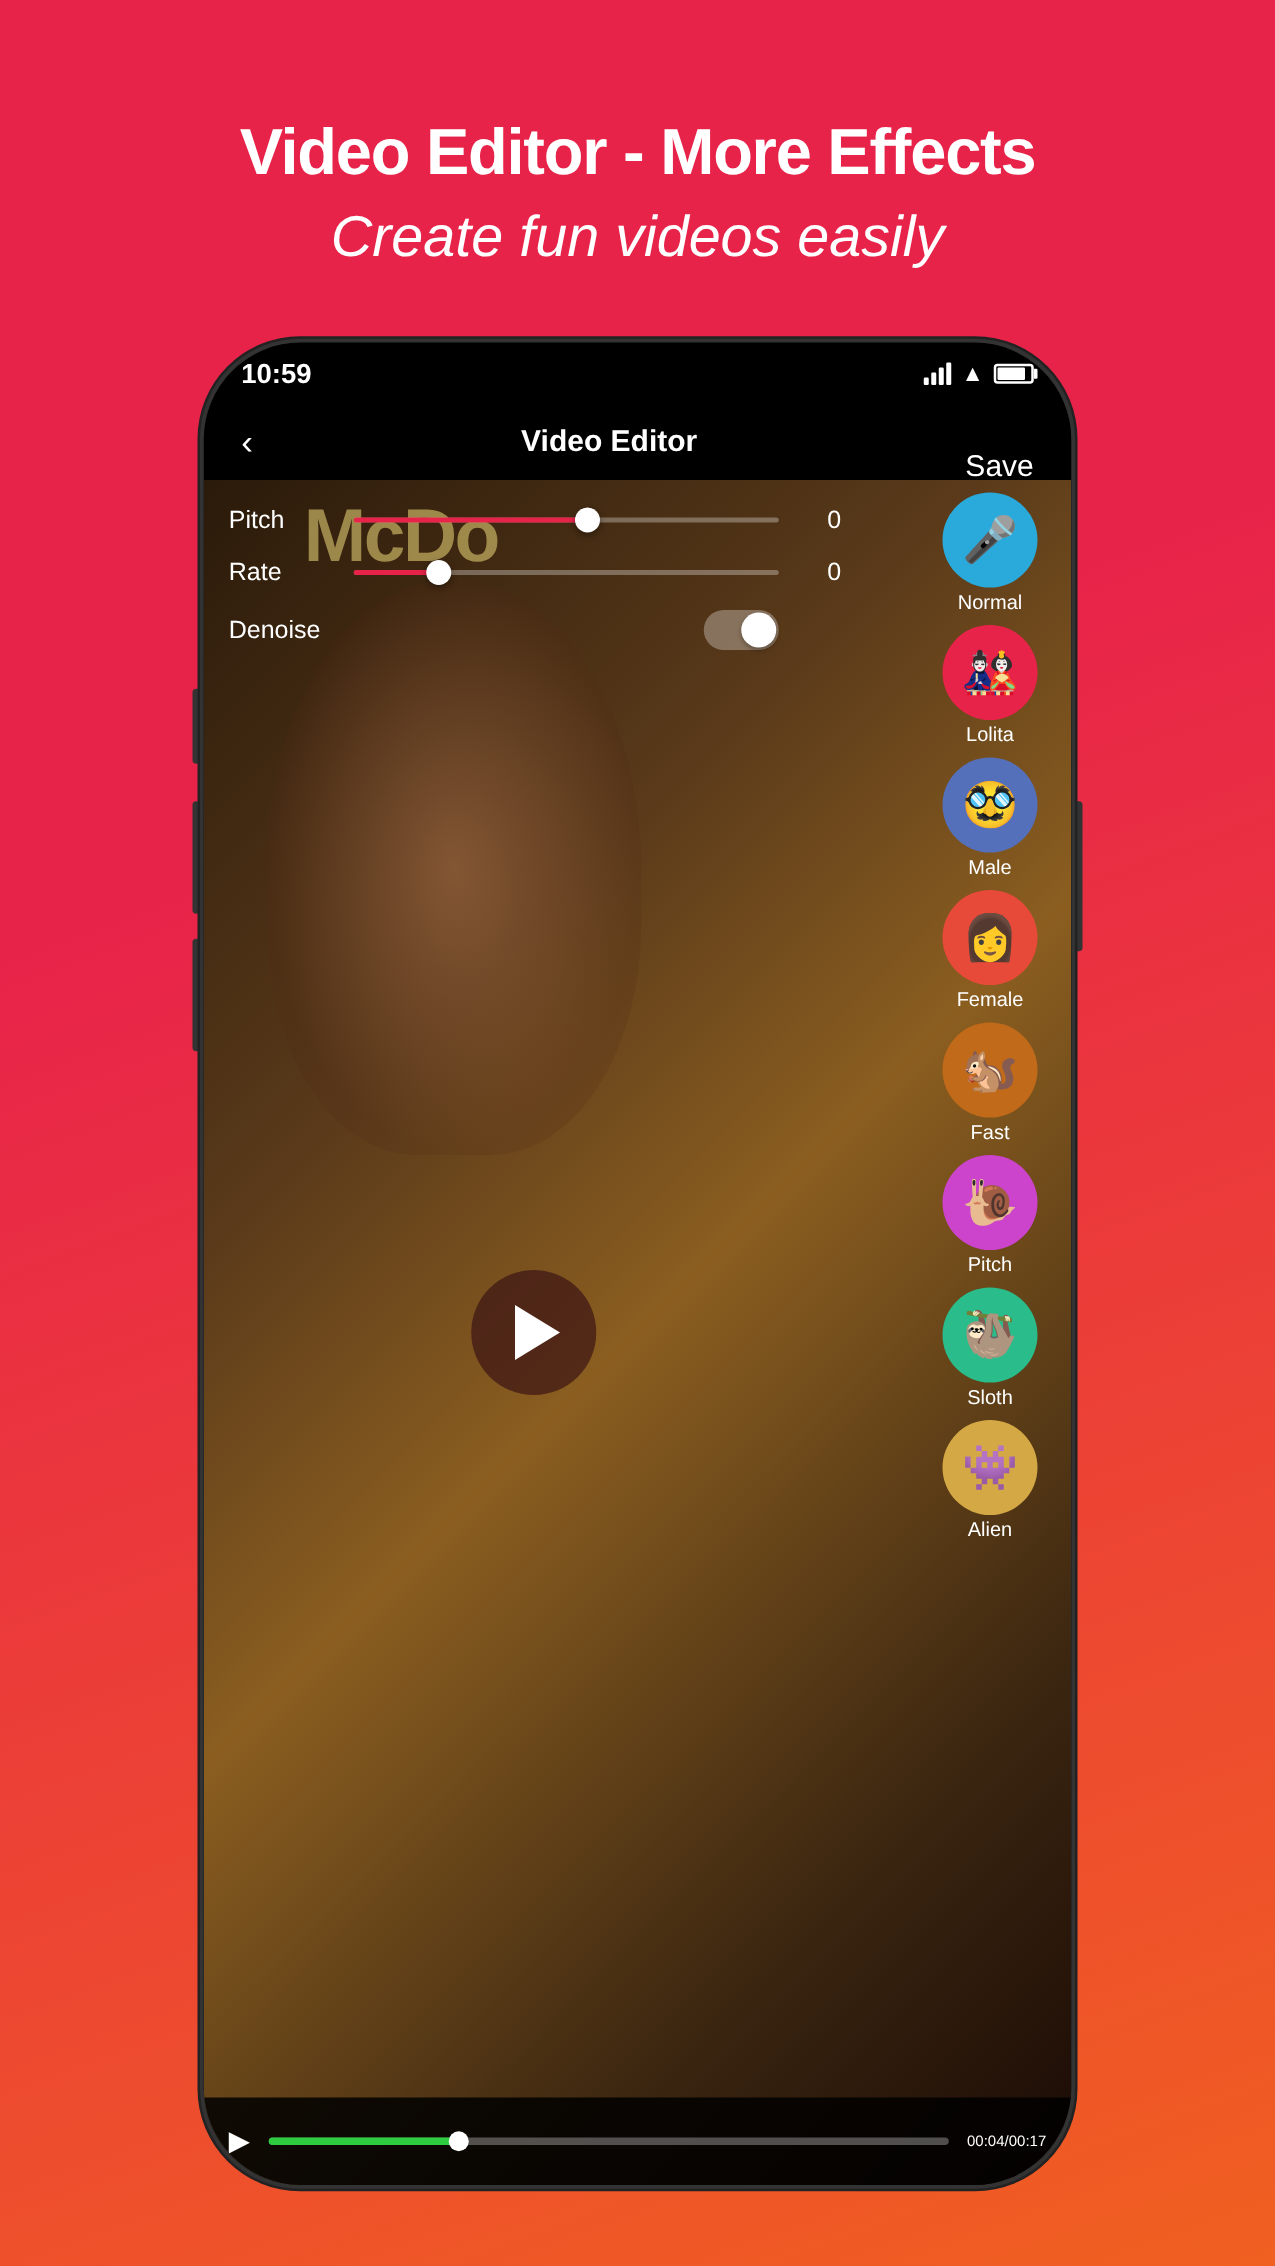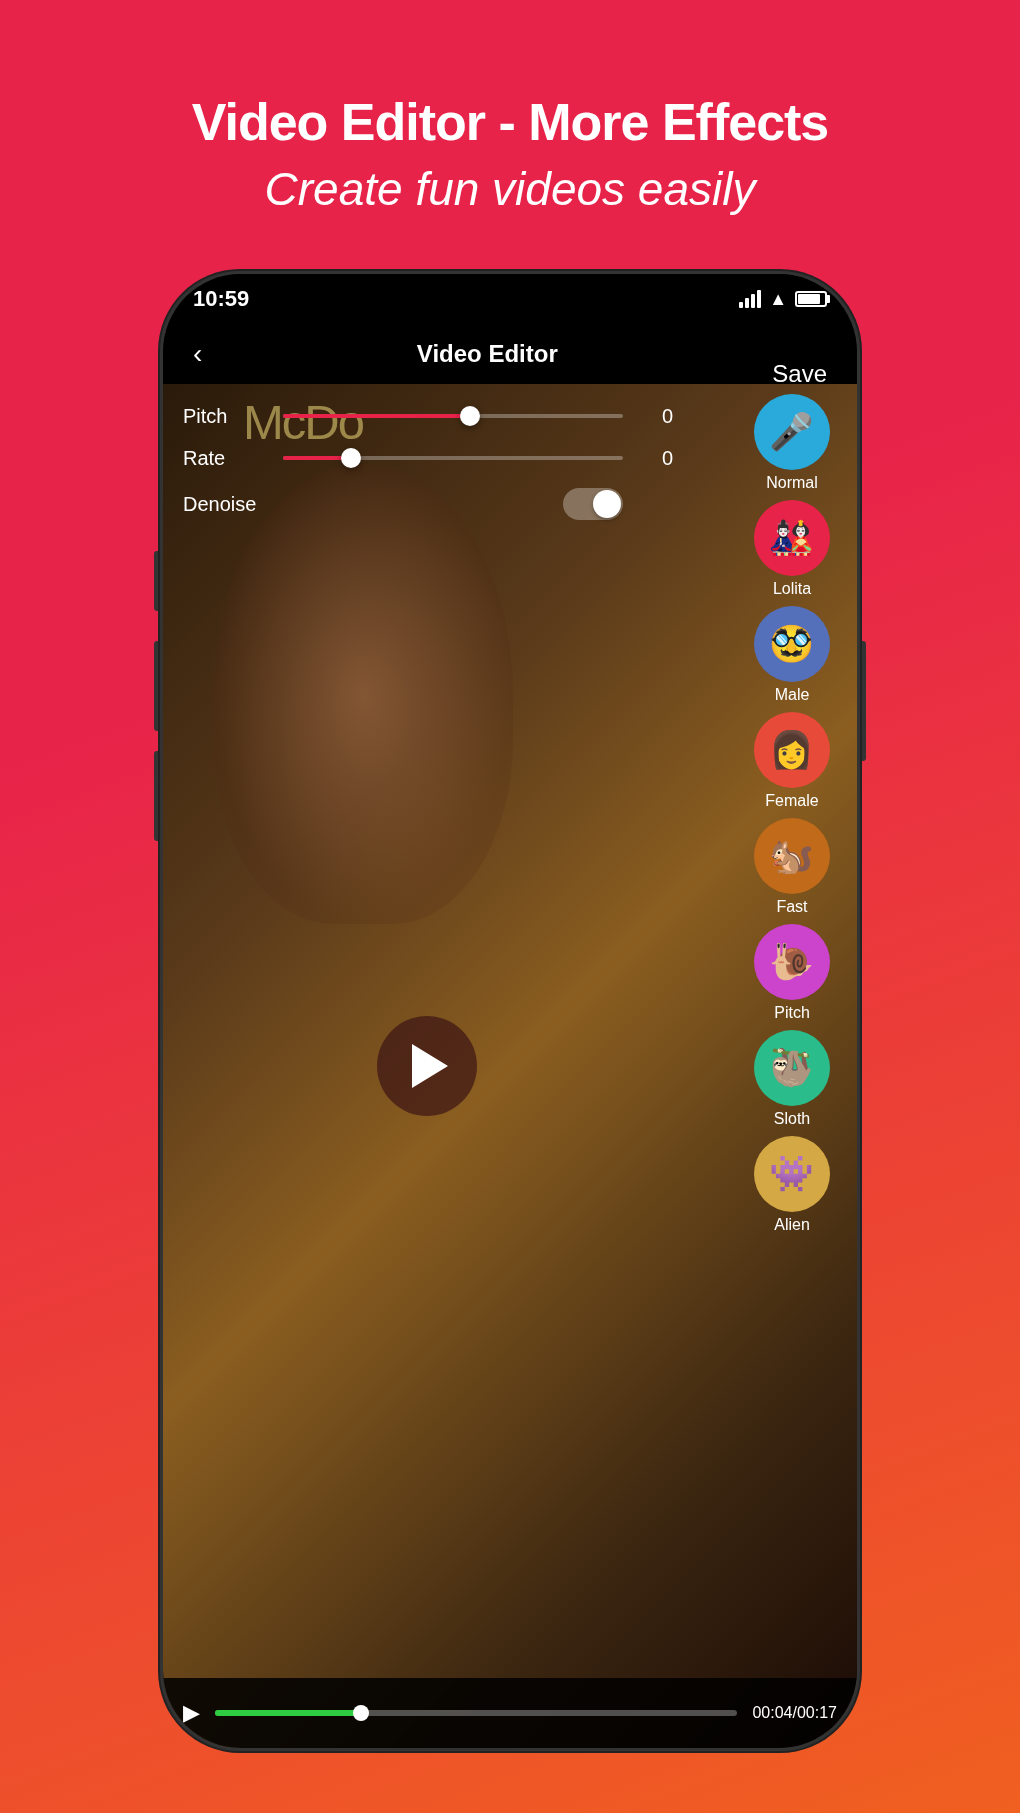--- a/index.html
+++ b/index.html
@@ -188,22 +188,22 @@
       top: 0; left: 0;
       width: 100%; height: 100%;
       background: linear-gradient(135deg, #2a1a0a 0%, #5a3a1a 30%, #8b5e20 50%, #3a2510 80%, #1a0a05 100%);
     }
     
     .mcd-sign {
       position: absolute;
       top: 10px;
       left: 80px;
       color: rgba(200,180,100,0.7);
-      font-size: 49px;
-      font-weight: 400;
+      font-size: 60px;
+      font-weight: 700;
       letter-spacing: -2px;
     }
     
     .face-overlay {
       position: absolute;
       top: 80px;
       left: 50px;
       width: 300px;
       height: 460px;
       background: radial-gradient(ellipse, rgba(180,120,80,0.5) 0%, rgba(80,40,20,0.2) 70%);
@@ -412,21 +412,21 @@
       width: 16px;
       height: 16px;
       background: white;
       border-radius: 50%;
       top: 50%;
       left: 28%;
       transform: translate(-50%, -50%);
     }
     .time-display {
       color: white;
-      font-size: 16px;
+      font-size: 12px;
       white-space: nowrap;
     }
   </style>
 </head>
 <body>
 
 <div class="header-text">
   <div class="header-title">Video Editor - More Effects</div>
   <div class="header-subtitle">Create fun videos easily</div>
 </div>

